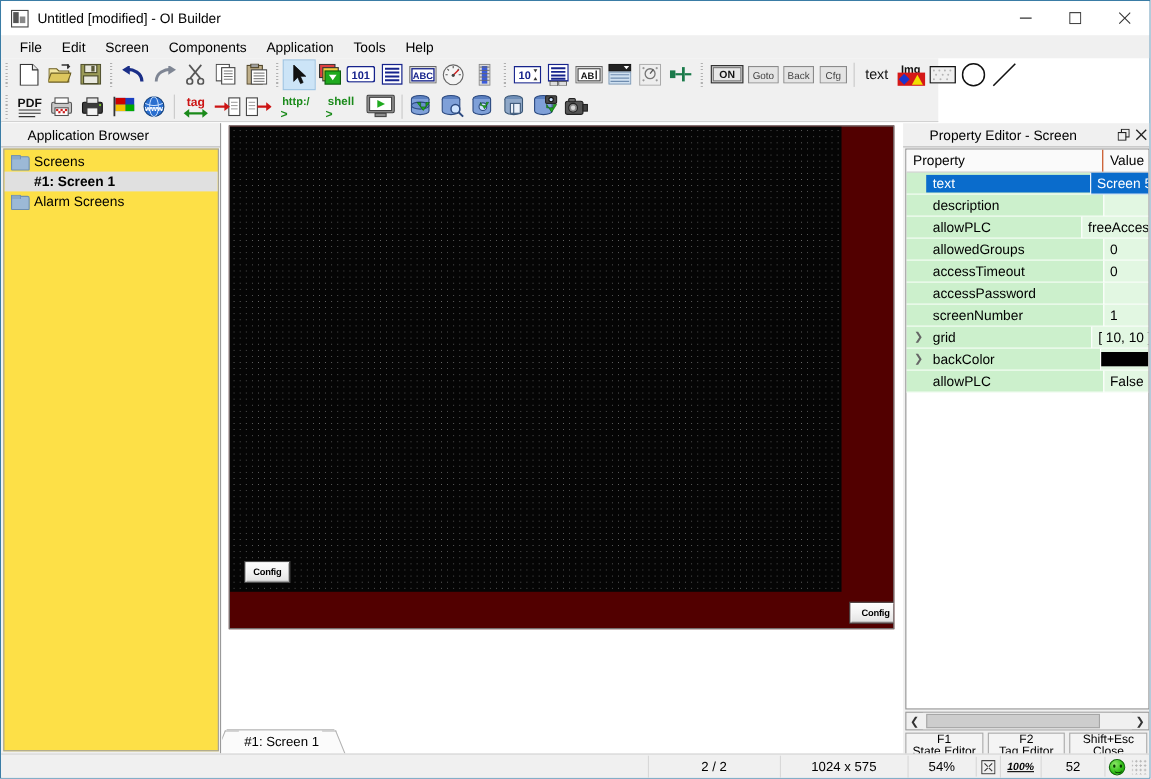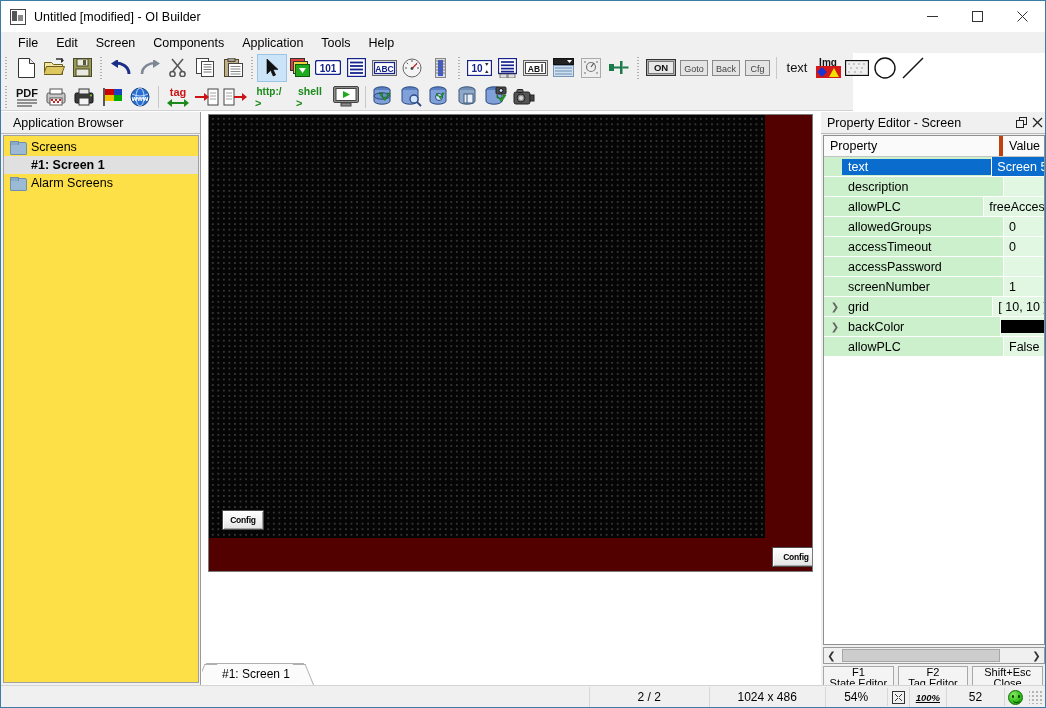--- a/index.html
+++ b/index.html
@@ -111,21 +111,21 @@
 
   
   .leftpanel {
     position: absolute; left: 0; top: 111px;
     width: 200px; height: 573px;
     background: #f0f0f0;
     border-right: 1px solid #9a9a9a;
   }
   .panel-title {
     height: 22px; line-height: 22px;
-    padding-left: 12px;
+    padding-left: 24px;
     font-size: 12.5px;
     background: #f0f0f0;
     border-bottom: 1px solid #b9b9b9;
     color:#000;
   }
   .tree {
     position:absolute; top: 23px; left: 2px;
     width: 196px; height: 548px;
     background: #fde047;
     border: 1px solid #a0a0a0;
@@ -215,21 +215,21 @@
   .ctab::after  { right:-6px; transform: skewX(22deg); border-right:1px solid #b0b0b0; border-top:1px solid #b0b0b0;}
 
   
   .rightpanel {
     position: absolute; left: 820px; top: 111px;
     width: 224px; height: 573px;
     background: #f0f0f0;
   }
   .pe-title {
     height: 22px; display: flex; align-items: center;
-    padding-left: 6px; font-size: 12.5px;
+    padding-left: 24px; font-size: 12.5px;
     border-bottom: 1px solid #b9b9b9;
   }
   .pe-title-text { flex: 1 1 auto; white-space: nowrap; }
   .pe-titlebtn {
     width: 16px; height: 18px;
     display:flex; align-items:center; justify-content:center;
     color:#222;
   }
   .pe-grid {
     position: absolute; left: 2px; top: 23px;
@@ -241,21 +241,21 @@
   .pe-head {
     display: flex; height: 21px;
     border-bottom: 1px solid #c4c4c4;
     background: #fafafa;
   }
   .pe-head-cell {
     line-height: 20px; font-size: 12.5px; padding-left: 6px;
     color: #000;
     cursor: default;
   }
-  .pe-head-cell.p { width: 179px; border-right: 4px solid #c2410c; }
+  .pe-head-cell.p { width: 179px; border-right: 1px solid #c2410c; }
   .pe-head-cell.v { flex: 1 1 auto; }
   .pe-row { display: flex; height: 20px; }
   .pe-cell-prop {
     width: 179px;
     display: flex; align-items: center;
     background: #ccf0cc;
     border-bottom: 1px solid #ffffff;
     font-size: 12.5px;
     padding-left: 4px;
     cursor: default;
@@ -1011,21 +1011,21 @@
       <div class="fkey">
         <span>Shift+Esc</span>
         <span>Close</span>
       </div>
     </div>
   </div>
 
   <div class="statusbar">
     <div class="sb-spacer"></div>
     <div class="sb-cell" style="width:120px">2 / 2</div>
-    <div class="sb-cell" style="width:116px">1024 x 486</div>
+    <div class="sb-cell" style="width:116px">1024 x 575</div>
     <div class="sb-cell" style="width:62px">54%</div>
     <div class="sb-icon-btn">
       <svg width="13" height="13" viewBox="0 0 13 13">
           <rect x="0.5" y="0.5" width="12" height="12" fill="none" stroke="#333"></rect>
           <path d="M3 3 l3 3 M10 3 l-3 3 M3 10 l3 -3 M10 10 l-3 -3" stroke="#333" stroke-width="1"></path>
         </svg>
     </div>
     <div class="sb-100">100%</div>
     <div class="sb-cell" style="width:58px">52</div>
     <div class="sb-icon-btn">

